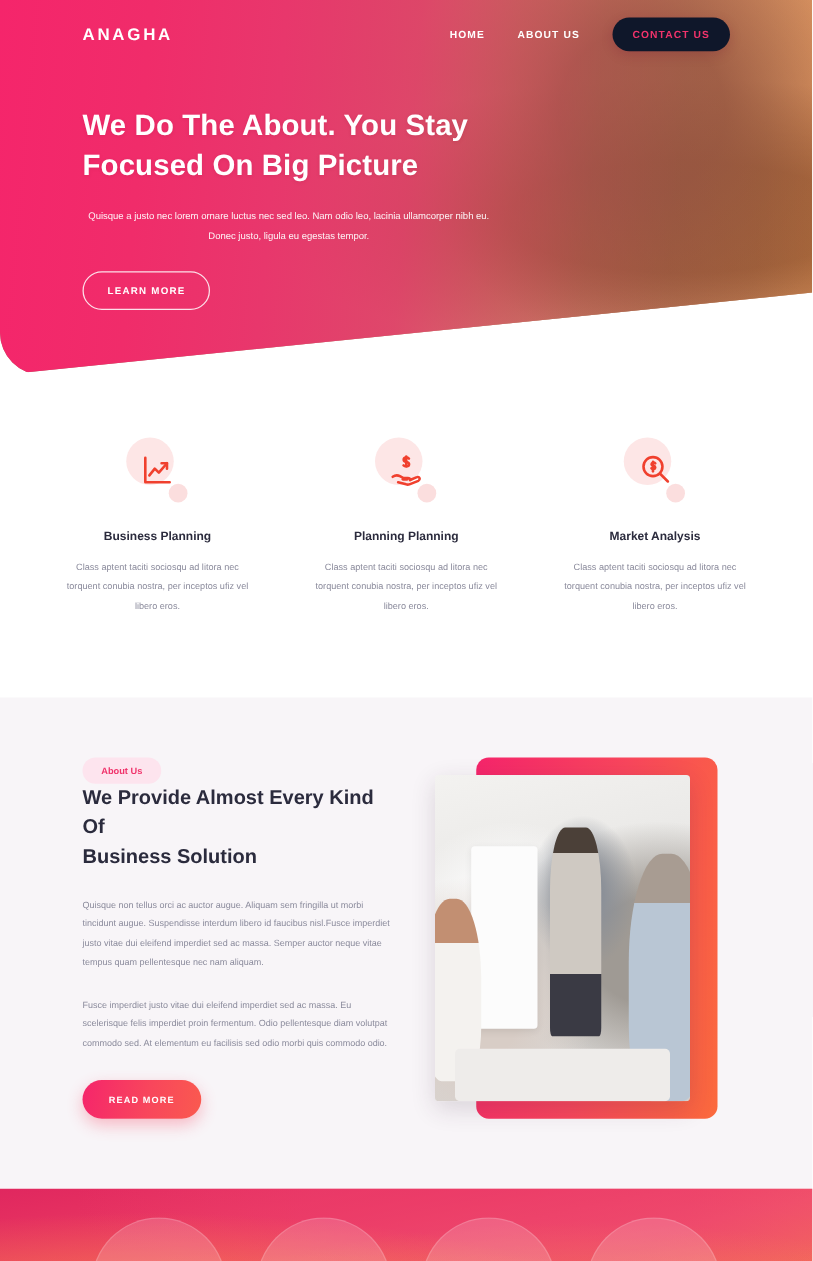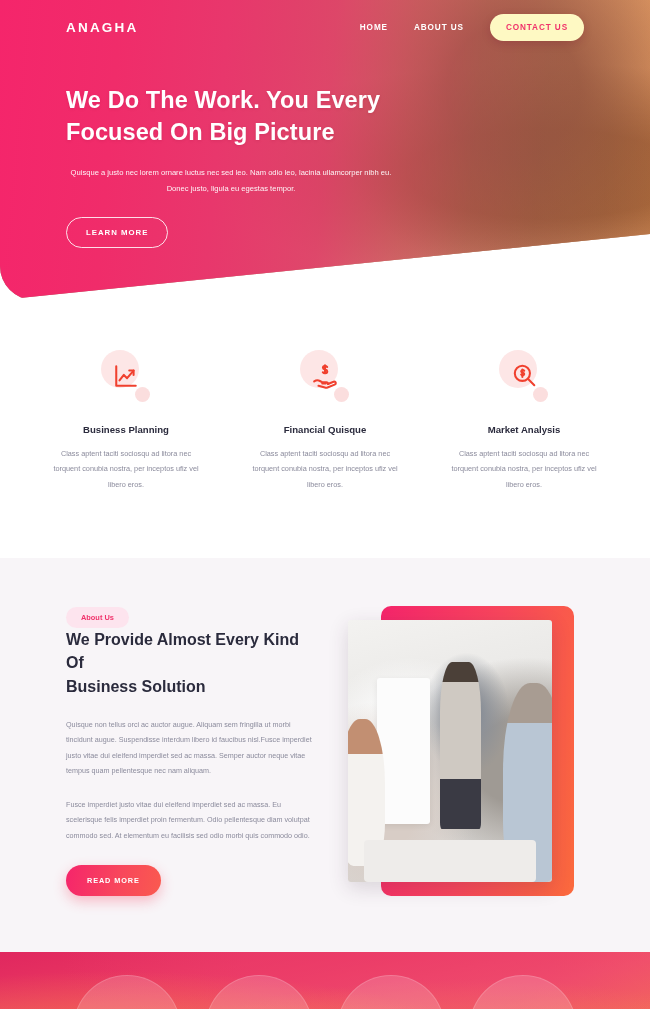--- a/index.html
+++ b/index.html
@@ -47,21 +47,21 @@
     display: flex; align-items: center; justify-content: space-between;
     height: 48px; padding-top: 6px;
   }
   .logo { color: #fff; font-size: 13.5px; font-weight: bold; letter-spacing: 2.2px; }
   .nav-links { display: flex; align-items: center; gap: 26px; }
   .nav-link {
     color: #fff; font-size: 8.2px; font-weight: bold; letter-spacing: .9px;
     text-decoration: none; cursor: pointer;
   }
   .btn-contact {
-    background: #fef9c3; color: #f0336b; border: none;
+    background: #0f172a; color: #f0336b; border: none;
     font-size: 8.2px; font-weight: bold; letter-spacing: .9px;
     padding: 9px 16px; border-radius: 16px; cursor: pointer;
     box-shadow: 0 3px 9px rgba(120,20,50,.22);
     font-family: inherit;
   }
 
   .hero-title {
     color: #fff; font-size: 23.5px; font-weight: bold;
     line-height: 1.38; margin-top: 36px; letter-spacing: .1px;
     text-shadow: 0 1px 3px rgba(150,20,60,.18);
@@ -201,21 +201,21 @@
       <nav class="navbar">
         <div class="logo">ANAGHA</div>
         <div class="nav-links">
           <a class="nav-link">HOME</a>
           <a class="nav-link">ABOUT US</a>
           <button class="btn-contact">CONTACT US</button>
         </div>
       </nav>
 
       <h1 class="hero-title">
-        <span>We Do The Work. You Every</span><br>
+        <span>We Do The About. You Stay</span><br>
         <span>Focused On Big Picture</span>
       </h1>
       <p class="hero-sub">Quisque a justo nec lorem ornare luctus nec sed leo. Nam odio leo, lacinia ullamcorper nibh eu. Donec justo, ligula eu egestas tempor.</p>
       <div class="hero-btns">
         <button class="btn-learn">LEARN MORE</button>
       </div>
     </div>
   </section>
 
   <section class="services">
@@ -239,21 +239,21 @@
         <div class="blob-a"></div>
         <div class="blob-b"></div>
         <svg class="svc-icon" viewBox="0 0 24 24" fill="none" stroke="#f0402e" stroke-width="1.9" stroke-linecap="round" stroke-linejoin="round">
           <path d="M12 2v7"></path>
           <path d="M14 3.6c-.6-.6-1.4-.9-2.2-.8-1 .1-1.7.8-1.7 1.6 0 .9.8 1.4 2 1.7 1.2.3 2 .8 2 1.7 0 .9-.8 1.5-1.8 1.6-.9.1-1.7-.2-2.3-.8"></path>
           <path d="M2 17c1.8-1.2 3.6-1.3 5.3-.4l2.4 1.3h3.5c.9 0 1.6.7 1.6 1.5"></path>
           <path d="M9.5 18.9h3.2"></path>
           <path d="M14.8 19.4l5.1-2.1c.9-.4 1.8.1 2 1 .1.7-.3 1.4-1 1.7l-6.6 2.6c-.8.3-1.6.3-2.4 0L6 21.1"></path>
         </svg>
       </div>
-      <div class="svc-title">Financial Quisque</div>
+      <div class="svc-title">Planning Planning</div>
       <div class="svc-text">Class aptent taciti sociosqu ad litora nec torquent conubia nostra, per inceptos ufiz vel libero eros.</div>
     </div>
 
     <div class="svc">
       <div class="svc-icon-wrap">
         <div class="blob-a"></div>
         <div class="blob-b"></div>
         <svg class="svc-icon" viewBox="0 0 24 24" fill="none" stroke="#f0402e" stroke-width="1.9" stroke-linecap="round" stroke-linejoin="round">
           <circle cx="10.5" cy="9.5" r="7"></circle>
           <line x1="15.6" y1="14.6" x2="21.5" y2="20.5"></line>

